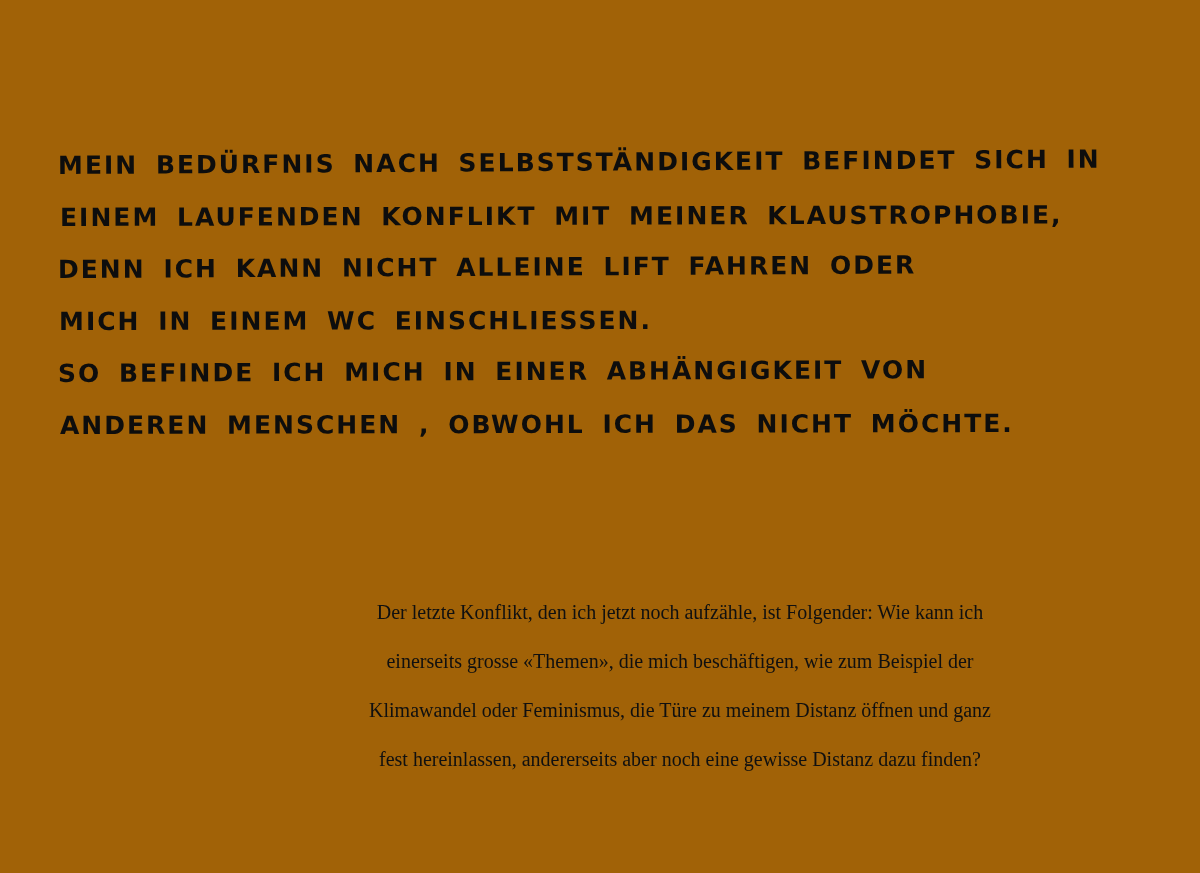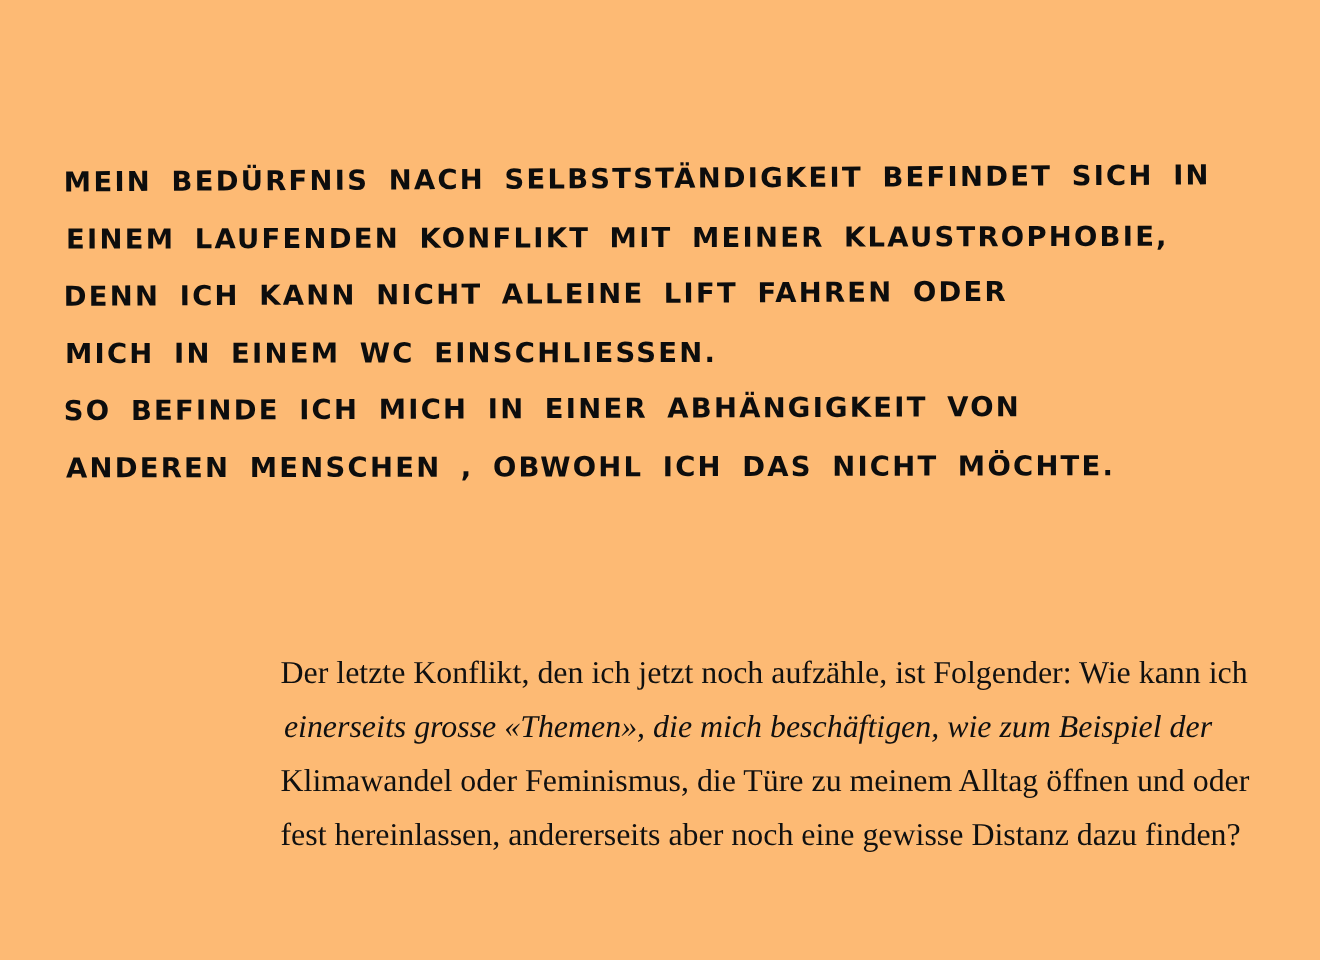--- a/index.html
+++ b/index.html
@@ -13,21 +13,21 @@
     height: 873px;
     position: relative;
     overflow: hidden;
     font-family: "Liberation Serif", serif;
     color: #111111;
   }
 
   .page {
     position: absolute;
     inset: 0;
-    background: #fdba74;
+    background: #a16207;
   }
 
   
   .handwritten-block {
     position: absolute;
     left: 58px;
     top: 140px;
     width: 1030px;
   }
 
@@ -54,45 +54,45 @@
   
   .typeset-block {
     position: absolute;
     left: 255px;
     top: 588px;
     width: 850px;
   }
 
   .typeset-line {
     font-family: "Liberation Serif", serif;
-    font-size: 29px;
+    font-size: 20px;
     line-height: 49px;
     color: #101010;
     text-align: center;
     white-space: nowrap;
   }
   .typeset-line.first  { text-align: center; }
-  .typeset-line.second { text-align: center; font-style: italic; }
+  .typeset-line.second { text-align: center; }
   .typeset-line.third  { text-align: center; }
   .typeset-line.fourth { text-align: center; }
 </style>
 </head>
 <body>
 
 <div class="page">
 
   <div class="handwritten-block">
     <div class="hw-line">MEIN BEDÜRFNIS NACH SELBSTSTÄNDIGKEIT BEFINDET SICH IN</div>
     <div class="hw-line">EINEM LAUFENDEN KONFLIKT MIT MEINER KLAUSTROPHOBIE,</div>
     <div class="hw-line">DENN ICH KANN NICHT ALLEINE LIFT FAHREN ODER</div>
     <div class="hw-line">MICH IN EINEM WC EINSCHLIESSEN.</div>
     <div class="hw-line">SO BEFINDE ICH MICH IN EINER ABHÄNGIGKEIT VON</div>
     <div class="hw-line">ANDEREN MENSCHEN , OBWOHL ICH DAS NICHT MÖCHTE.</div>
   </div>
 
   <div class="typeset-block">
     <div class="typeset-line first">Der letzte Konflikt, den ich jetzt noch aufzähle, ist Folgender: Wie kann ich</div>
     <div class="typeset-line second">einerseits grosse «Themen», die mich beschäftigen, wie zum Beispiel der</div>
-    <div class="typeset-line third">Klimawandel oder Feminismus, die Türe zu meinem Alltag öffnen und oder</div>
+    <div class="typeset-line third">Klimawandel oder Feminismus, die Türe zu meinem Distanz öffnen und ganz</div>
     <div class="typeset-line fourth">fest hereinlassen, andererseits aber noch eine gewisse Distanz dazu finden?</div>
   </div>
 
 </div>
 
 </body></html>

